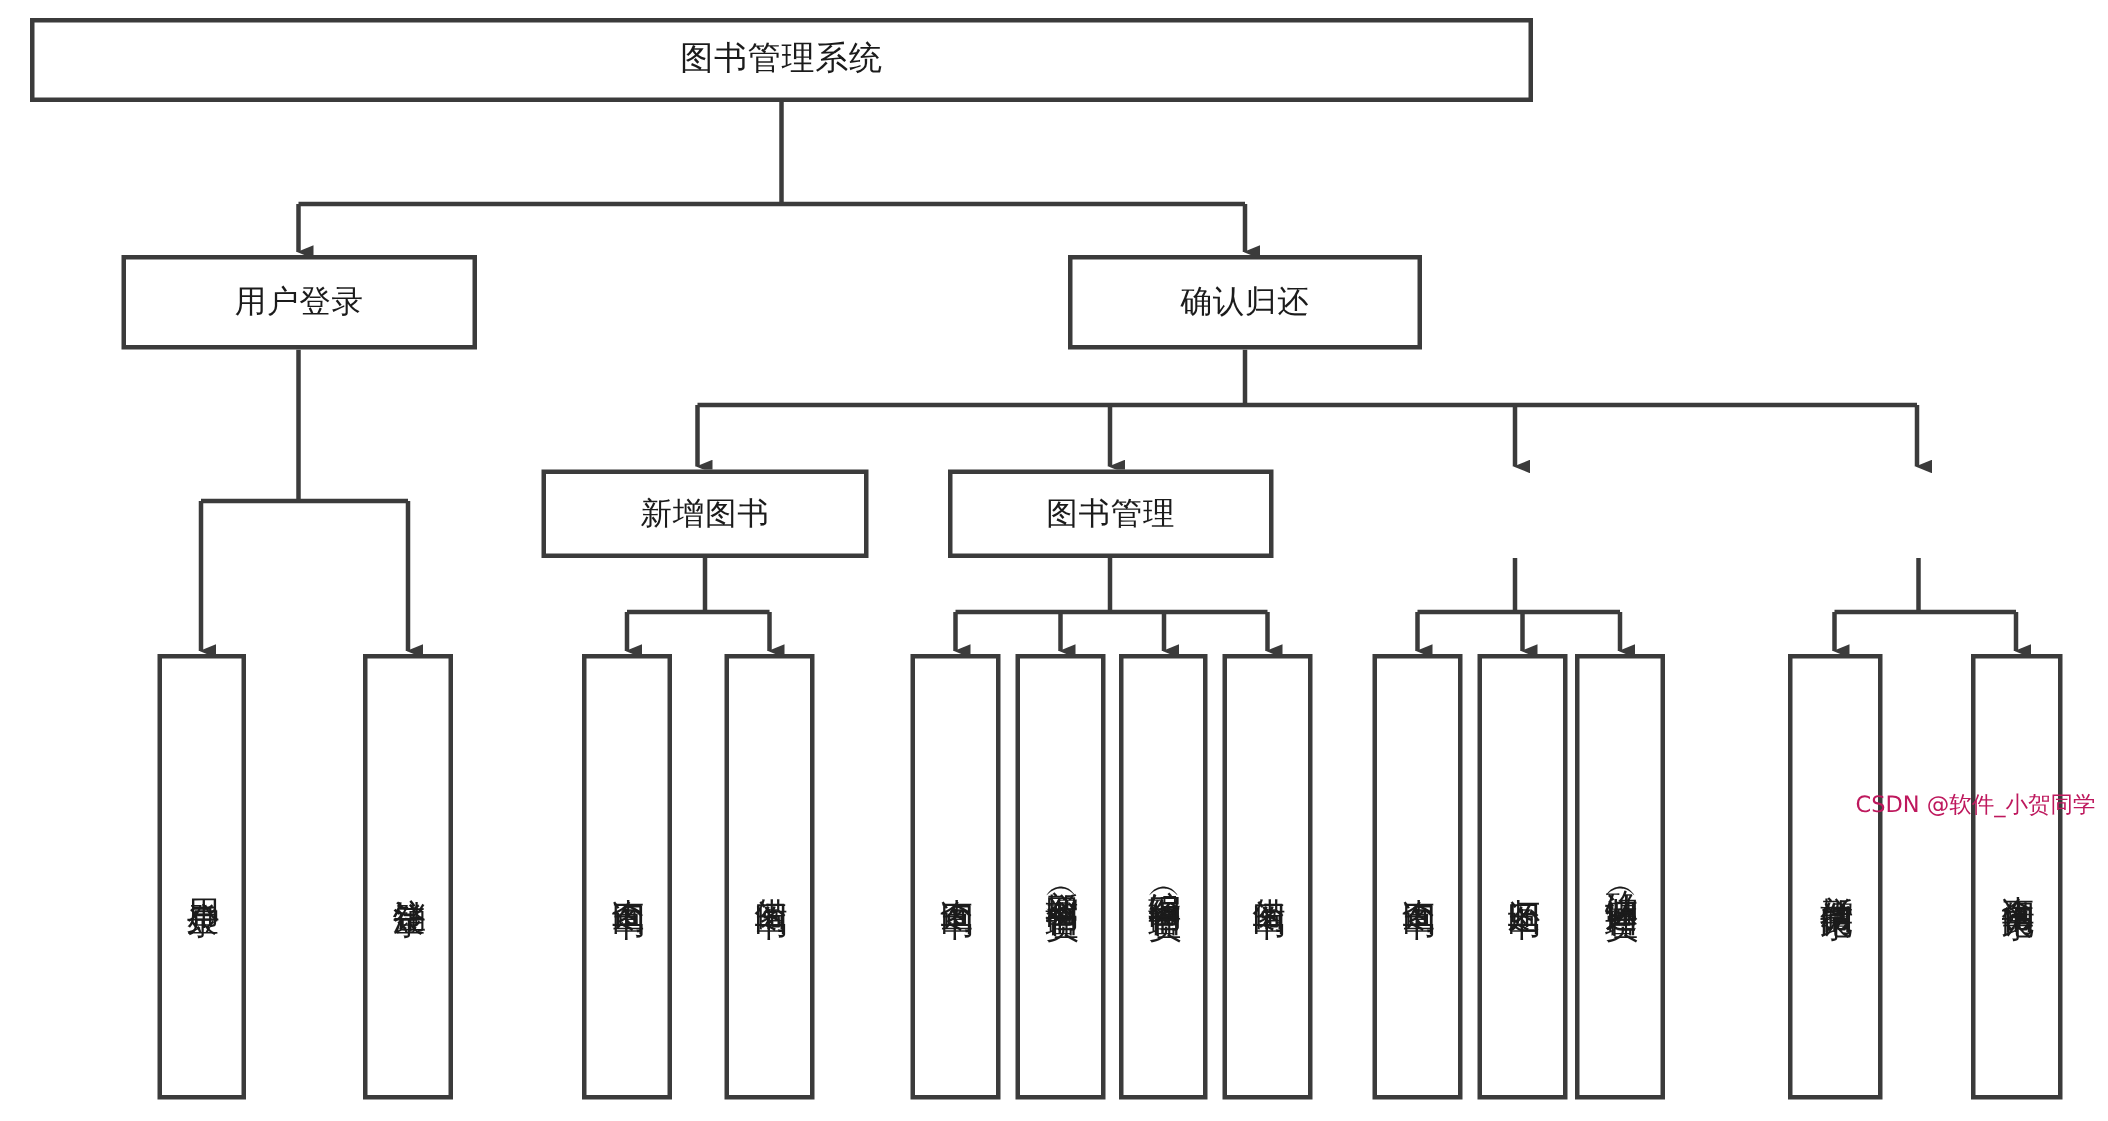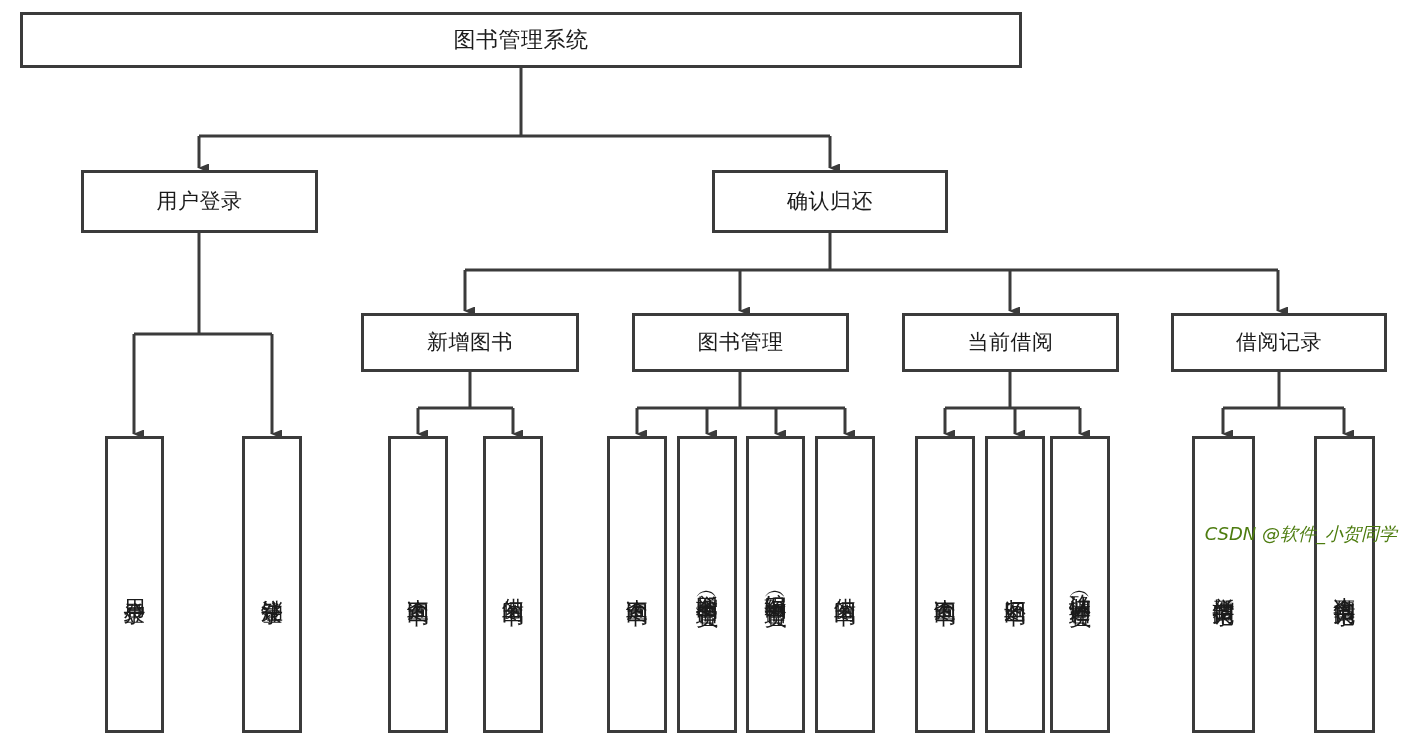--- a/index.html
+++ b/index.html
@@ -70,25 +70,24 @@
     line-height: 1.18;
     color: #1b1b1b;
     letter-spacing: 2px;
     text-align: center;
     white-space: nowrap;
   }
   .watermark {
     position: absolute;
     right: 8px;
     bottom: 4px;
-    font-size: 18px;
-    color: #4d7c0f;
+    font-size: 15px;
+    color: #be185d;
     white-space: nowrap;
     user-select: none;
-    font-style: italic;
   }
 </style>
 </head>
 <body>
 
 <div id="diagram-root">
 
   <svg id="tree-svg" viewBox="0 0 1405 747" xmlns="http://www.w3.org/2000/svg">
     <defs>
       <marker id="arrowhead" markerWidth="9" markerHeight="11" refX="4.5" refY="10" orient="auto" markerUnits="userSpaceOnUse">
@@ -142,26 +141,20 @@
   <div class="node-box level-1" style="left: 712px; top: 170px; width: 236px; height: 63px;">
     <span class="node-label-h">确认归还</span>
   </div>
 
   <div class="node-box level-2" style="left: 361px; top: 313px; width: 218px; height: 59px;">
     <span class="node-label-h">新增图书</span>
   </div>
   <div class="node-box level-2" style="left: 632px; top: 313px; width: 217px; height: 59px;">
     <span class="node-label-h">图书管理</span>
   </div>
-  <div class="node-box level-2" style="left: 902px; top: 313px; width: 217px; height: 59px;">
-    <span class="node-label-h">当前借阅</span>
-  </div>
-  <div class="node-box level-2" style="left: 1171px; top: 313px; width: 216px; height: 59px;">
-    <span class="node-label-h">借阅记录</span>
-  </div>
 
   <div id="leaf-layer">
       <div class="leaf-box" style="left: 105px; top: 436px; width: 59px; height: 297px;">
         <span class="node-label-v">用户登录</span>
       </div>
       <div class="leaf-box" style="left: 242px; top: 436px; width: 60px; height: 297px;">
         <span class="node-label-v">注销登录</span>
       </div>
       <div class="leaf-box" style="left: 388px; top: 436px; width: 60px; height: 297px;">
         <span class="node-label-v">查询图书</span>

